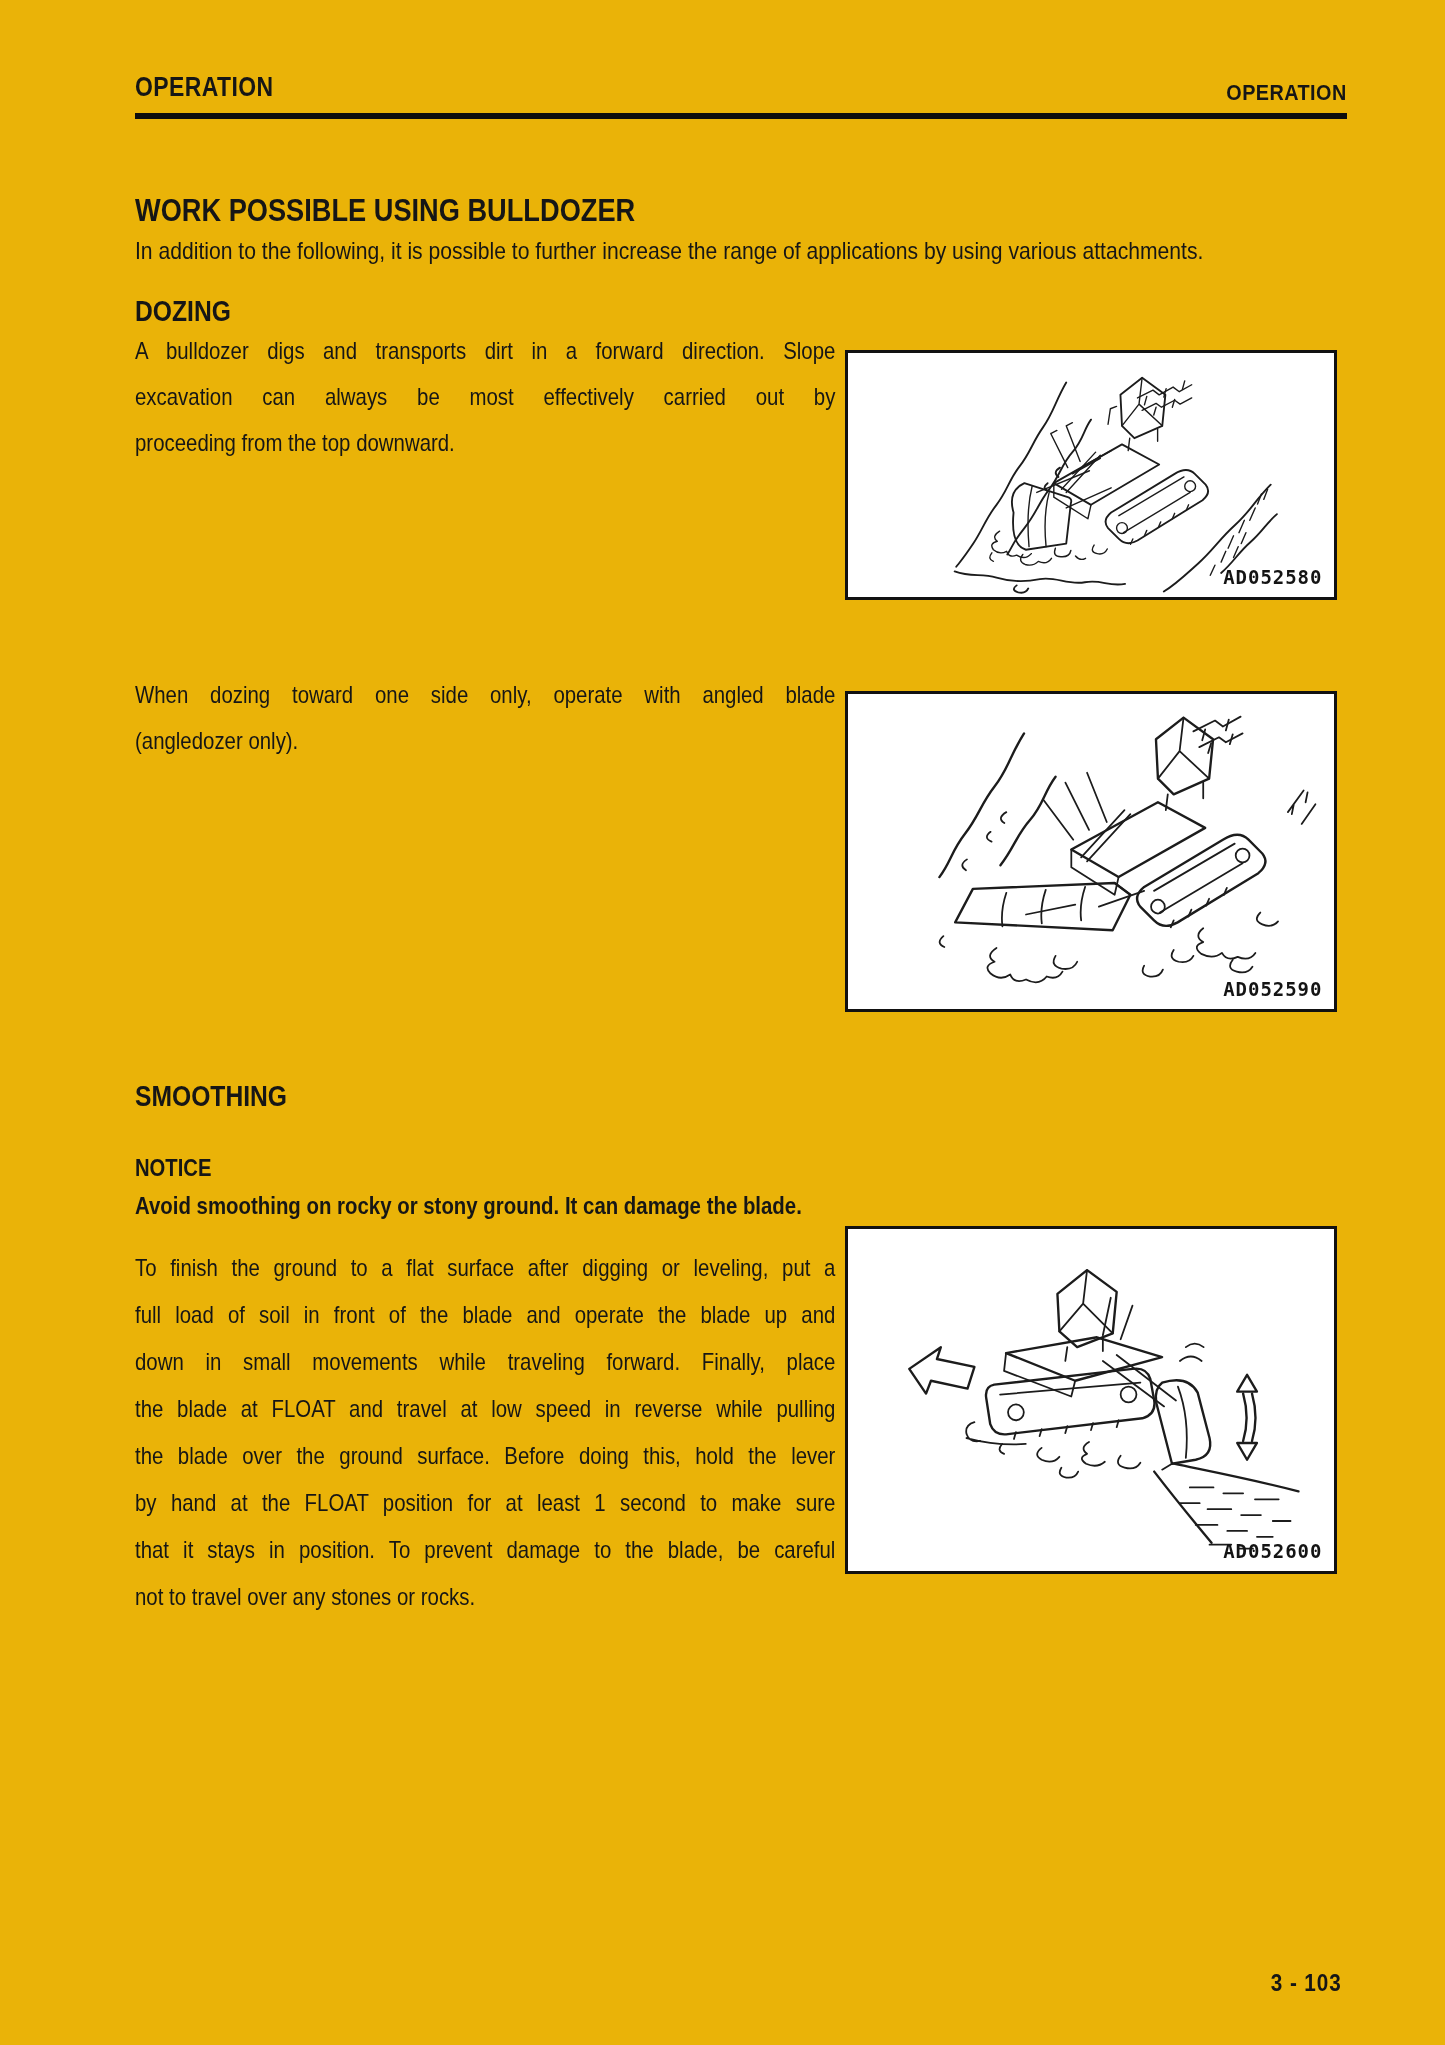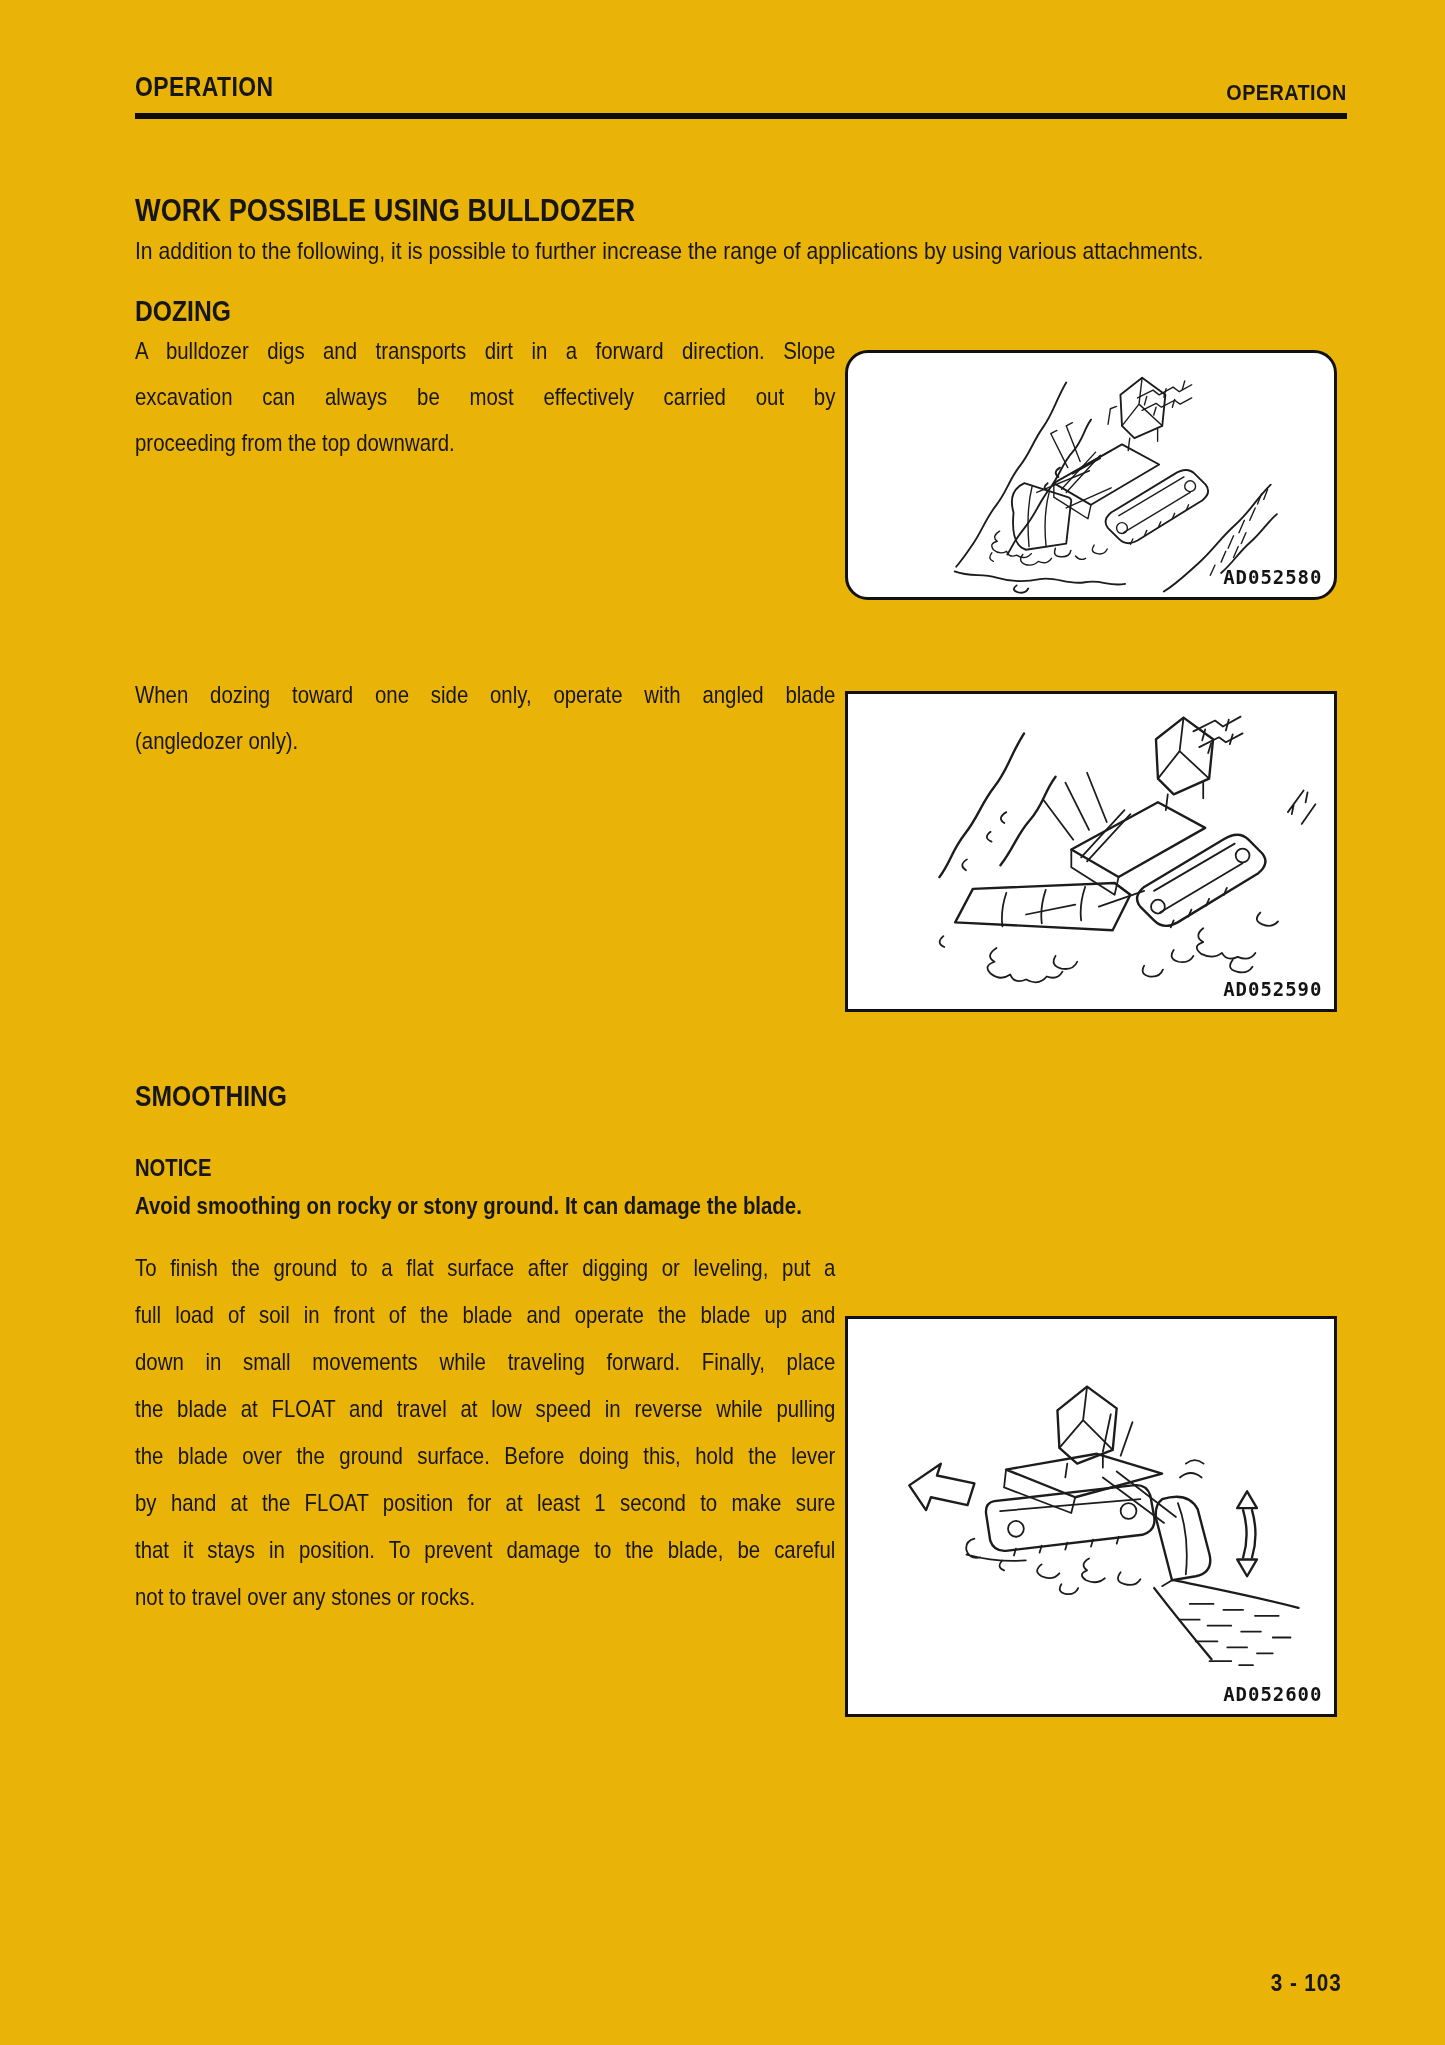--- a/index.html
+++ b/index.html
@@ -35,23 +35,23 @@
   .para3 { top:1244px; }
 
   .notice-label { left:135px; top:1156px; font-size:23px; font-weight:bold; line-height:1.1; }
   .notice-text  { left:135px; top:1190px; font-size:24px; font-weight:bold; line-height:1.3; white-space:nowrap; }
 
   .figbox {
     position:absolute; left:845px; width:492px;
     border:3px solid #111; background:#fff;
   }
   .figbox svg { display:block; width:100%; height:100%; }
-  .fig1 { top:350px; height:250px;border-radius:23px; }
+  .fig1 { top:350px; height:250px; }
   .fig2 { top:691px; height:321px; }
-  .fig3 { top:1316px; height:401px; }
+  .fig3 { top:1226px; height:348px; }
   .fig-label {
     position:absolute; right:12px; bottom:8px;
     font-family:"DejaVu Sans Mono", monospace; font-weight:bold;
     font-size:20px; letter-spacing:1px; color:#141414;
     transform:scaleX(0.95); transform-origin:right bottom;
   }
   .footer-page { right:103px; top:1972px; font-size:23px; font-weight:bold; letter-spacing:1px; line-height:1; }
 
   .sk { stroke:#1c1c1c; stroke-width:2.4; fill:none; stroke-linecap:round; stroke-linejoin:round; }
   .sk-thin { stroke:#1c1c1c; stroke-width:1.8; fill:none; stroke-linecap:round; stroke-linejoin:round; }

